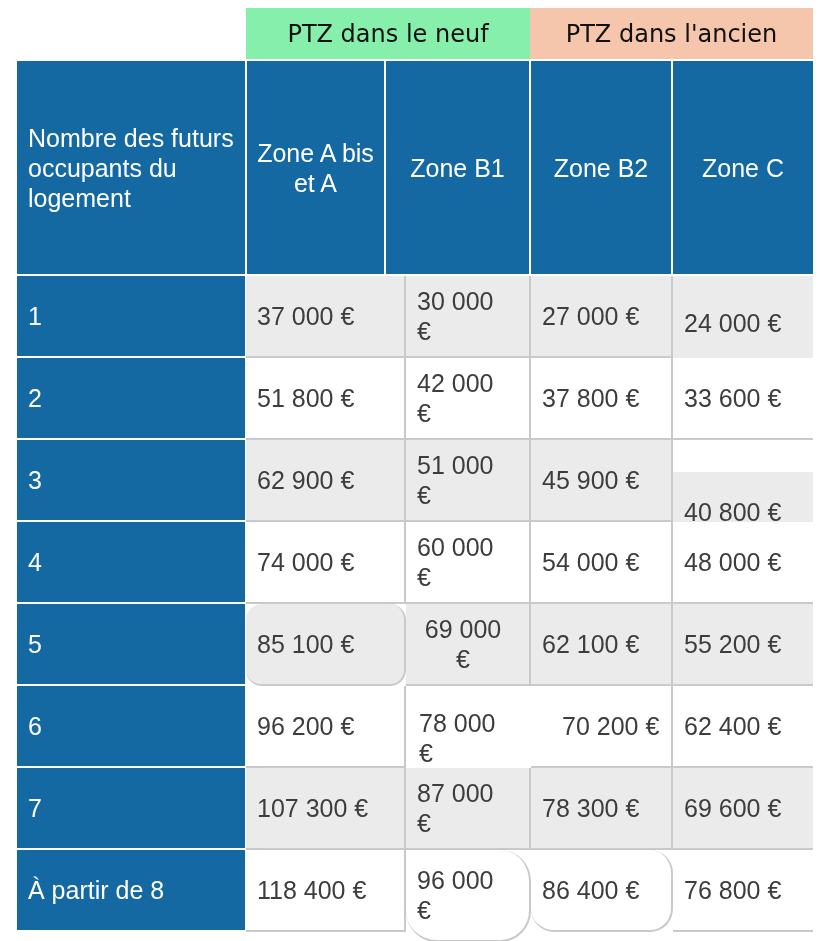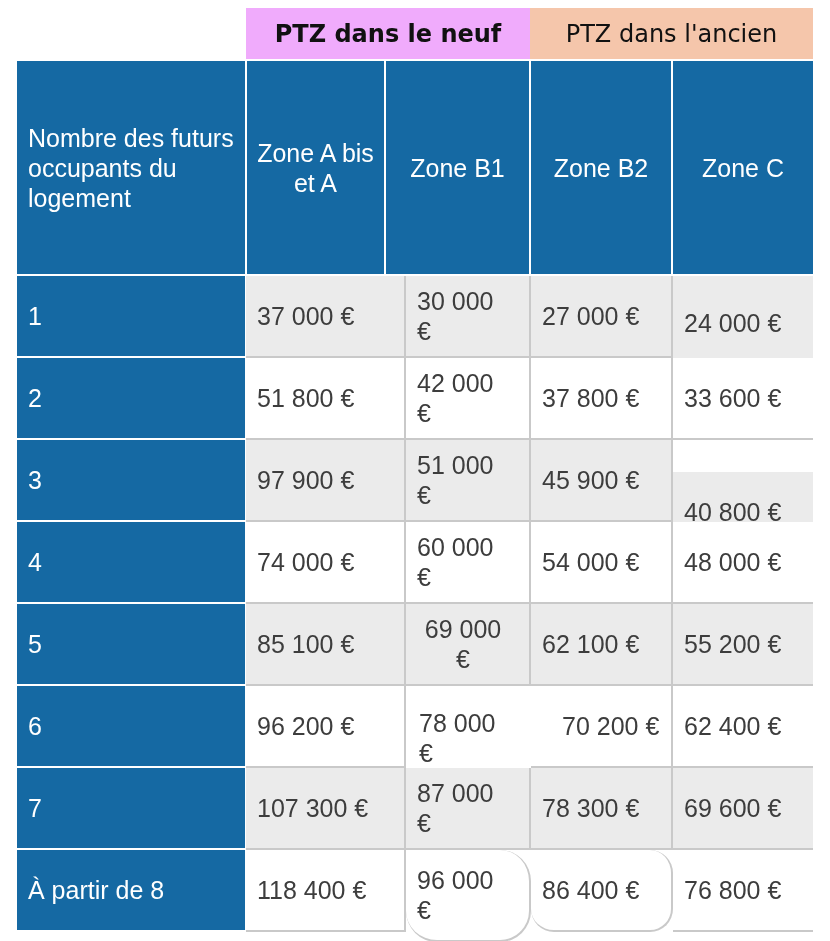--- a/index.html
+++ b/index.html
@@ -1,20 +1,20 @@
 <!DOCTYPE html>
 <html><head>
 <meta charset="utf-8">
 <style>
   html, body { margin: 0; padding: 0; background: #ffffff; }
   body { width: 830px; height: 941px; position: relative; overflow: hidden;
          font-family: "Liberation Sans", sans-serif; }
   .grp { position: absolute; top: 8px; height: 51px; display: flex; align-items: center;
          justify-content: center; font-family: "DejaVu Sans", sans-serif; font-size: 24px; color: #111; }
-  .grp.neuf { left: 246px; width: 284px; background: #f0abfc; font-weight: bold; }
+  .grp.neuf { left: 246px; width: 284px; background: #86efac; }
   .grp.ancien { left: 530px; width: 283px; background: #f5c6ab; }
   .hcell { position: absolute; top: 61px; height: 213px; background: #1569a3; color: #fff;
            font-size: 25px; line-height: 30px; display: flex; align-items: center; box-sizing: border-box; }
   .hcell.center { justify-content: center; text-align: center; }
   .hcell.left { padding-left: 11px; }
   .lcell { position: absolute; left: 17px; width: 228px; background: #1569a3; color: #fff;
            font-size: 25px; display: flex; align-items: center; padding-left: 11px; box-sizing: border-box; }
   .bcell { position: absolute; color: #3d3d3d; font-size: 25px; line-height: 30px; display: flex;
            align-items: center; padding-left: 11px; box-sizing: border-box;
            border-right: 2px solid #c9c9c9; border-bottom: 2px solid #c9c9c9; }
@@ -46,35 +46,35 @@
       </div>
       <div>
         <div class="lcell" style="top: 358px; height: 80px;">2</div>
         <div class="bcell even" style="top: 358px; left: 246px; width: 160px; height: 82px;">51 800 €</div>
         <div class="bcell even wrap" style="top: 358px; left: 406px; width: 125px; height: 82px;">42 000 €</div>
         <div class="bcell even" style="top: 358px; left: 531px; width: 142px; height: 82px;">37 800 €</div>
         <div class="bcell even last" style="top: 358px; left: 673px; width: 140px; height: 82px;">33 600 €</div>
       </div>
       <div>
         <div class="lcell" style="top: 440px; height: 80px;">3</div>
-        <div class="bcell odd" style="top: 440px; left: 246px; width: 160px; height: 82px;">97 900 €</div>
+        <div class="bcell odd" style="top: 440px; left: 246px; width: 160px; height: 82px;">62 900 €</div>
         <div class="bcell odd wrap" style="top: 440px; left: 406px; width: 125px; height: 82px;">51 000 €</div>
         <div class="bcell odd" style="top: 440px; left: 531px; width: 142px; height: 82px;">45 900 €</div>
         <div class="bcell odd last" style="top: 440px; left: 673px; width: 140px; height: 82px; margin-top: 32px;">40 800 €</div>
       </div>
       <div>
         <div class="lcell" style="top: 522px; height: 80px;">4</div>
         <div class="bcell even" style="top: 522px; left: 246px; width: 160px; height: 82px;">74 000 €</div>
         <div class="bcell even wrap" style="top: 522px; left: 406px; width: 125px; height: 82px;">60 000 €</div>
         <div class="bcell even" style="top: 522px; left: 531px; width: 142px; height: 82px;">54 000 €</div>
         <div class="bcell even last" style="top: 522px; left: 673px; width: 140px; height: 82px;">48 000 €</div>
       </div>
       <div>
         <div class="lcell" style="top: 604px; height: 80px;">5</div>
-        <div class="bcell odd" style="top: 604px; left: 246px; width: 160px; height: 82px;">85 100 €</div>
+        <div class="bcell odd" style="top: 604px; left: 246px; width: 160px; height: 82px; border-radius: 16px;">85 100 €</div>
         <div class="bcell odd wrap" style="top: 604px; left: 406px; width: 125px; height: 82px; text-align: center;">69 000 €</div>
         <div class="bcell odd" style="top: 604px; left: 531px; width: 142px; height: 82px;">62 100 €</div>
         <div class="bcell odd last" style="top: 604px; left: 673px; width: 140px; height: 82px;">55 200 €</div>
       </div>
       <div>
         <div class="lcell" style="top: 686px; height: 80px;">6</div>
         <div class="bcell even" style="top: 686px; left: 246px; width: 160px; height: 82px;">96 200 €</div>
         <div class="bcell even wrap" style="top: 686px; left: 408px; width: 125px; height: 106px;">78 000 €</div>
         <div class="bcell even" style="top: 686px; left: 531px; width: 142px; height: 82px; padding-left: 31px;">70 200 €</div>
         <div class="bcell even last" style="top: 686px; left: 673px; width: 140px; height: 82px;">62 400 €</div>

